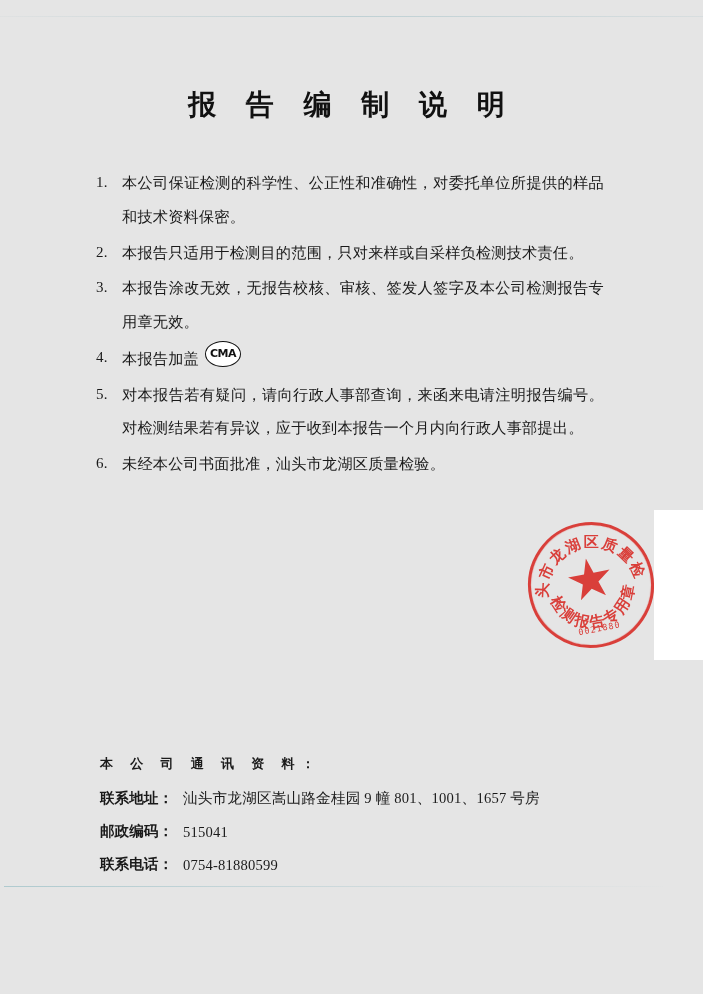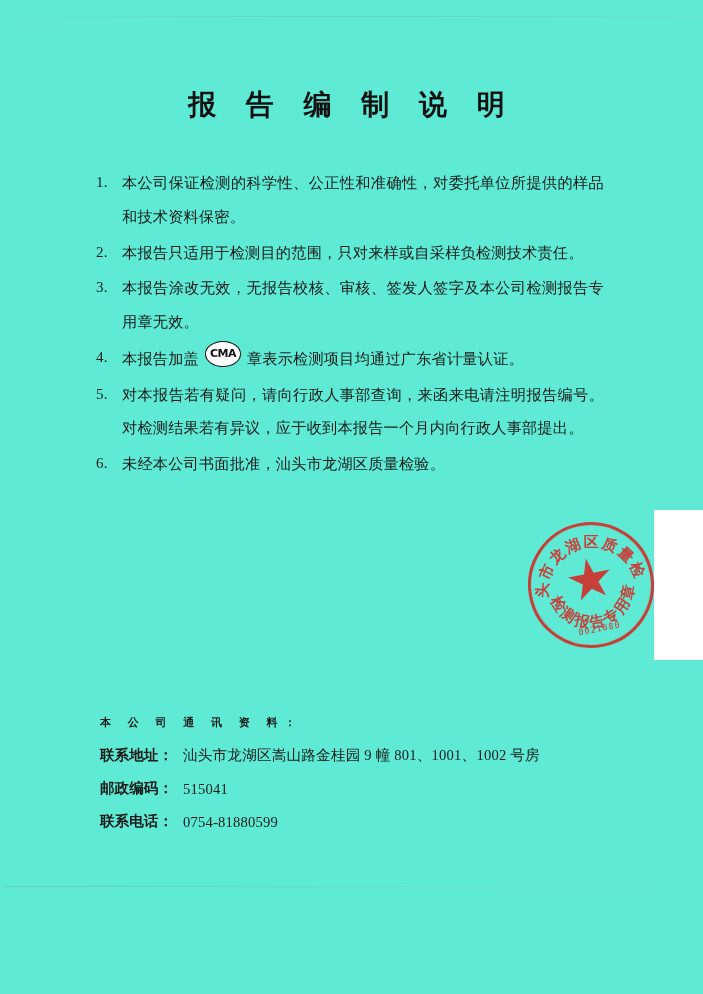--- a/index.html
+++ b/index.html
@@ -12,21 +12,21 @@
     height: 994px;
     position: relative;
     overflow: hidden;
     font-family: "Liberation Serif", "DejaVu Serif", serif;
     color: #1a1a1a;
   }
 
   .page {
     position: absolute;
     inset: 0;
-    background: #5eead4;
+    background: #e5e5e5;
   }
 
   
   .scan-line-top {
     position: absolute;
     left: 0; right: 0; top: 16px;
     height: 1px;
     background: linear-gradient(to right, rgba(120,160,170,0.05), rgba(120,170,180,0.35), rgba(140,180,190,0.15));
   }
   .scan-line-bottom {
@@ -167,24 +167,25 @@
   }
 
   
   .contact {
     position: absolute;
     left: 100px;
     top: 715px;
     width: 520px;
   }
   .contact-title {
-    font-size: 11px;
+    font-size: 13px;
     font-weight: bold;
     letter-spacing: 7px;
     margin-bottom: 16px;
+    margin-top: 40px;
   }
   .contact-row {
     display: flex;
     align-items: flex-end;
     margin-bottom: 14px;
     font-size: 14.6px;
   }
   .contact-label {
     font-weight: bold;
     flex: 0 0 auto;
@@ -226,21 +227,20 @@
     </li>
 
     <li class="clause">
       <span class="clause-num">4.</span>
       <span class="clause-text">
         <span>本报告加盖</span>
         <span class="cma-stamp">
           <span class="oval"></span>
           <span class="letters">CMA</span>
         </span>
-        <span>章表示检测项目均通过广东省计量认证。</span>
       </span>
     </li>
 
     <li class="clause">
       <span class="clause-num">5.</span>
       <span class="clause-text">对本报告若有疑问，请向行政人事部查询，来函来电请注明报告编号。对检测结果若有异议，应于收到本报告一个月内向行政人事部提出。</span>
     </li>
 
     <li class="clause">
       <span class="clause-num">6.</span>
@@ -266,21 +266,21 @@
     <div class="star"></div>
     <div class="seal-code">0021880</div>
   </div>
   <div class="seal-mask"></div>
 
   <div class="contact">
     <div class="contact-title">本 公 司 通 讯 资 料：</div>
 
     <div class="contact-row">
       <span class="contact-label">联系地址：</span>
-      <span class="contact-value">汕头市龙湖区嵩山路金桂园 9 幢 801、1001、1002 号房</span>
+      <span class="contact-value">汕头市龙湖区嵩山路金桂园 9 幢 801、1001、1657 号房</span>
     </div>
 
     <div class="contact-row">
       <span class="contact-label">邮政编码：</span>
       <span class="contact-value">515041</span>
     </div>
 
     <div class="contact-row">
       <span class="contact-label">联系电话：</span>
       <span class="contact-value">0754-81880599</span>

